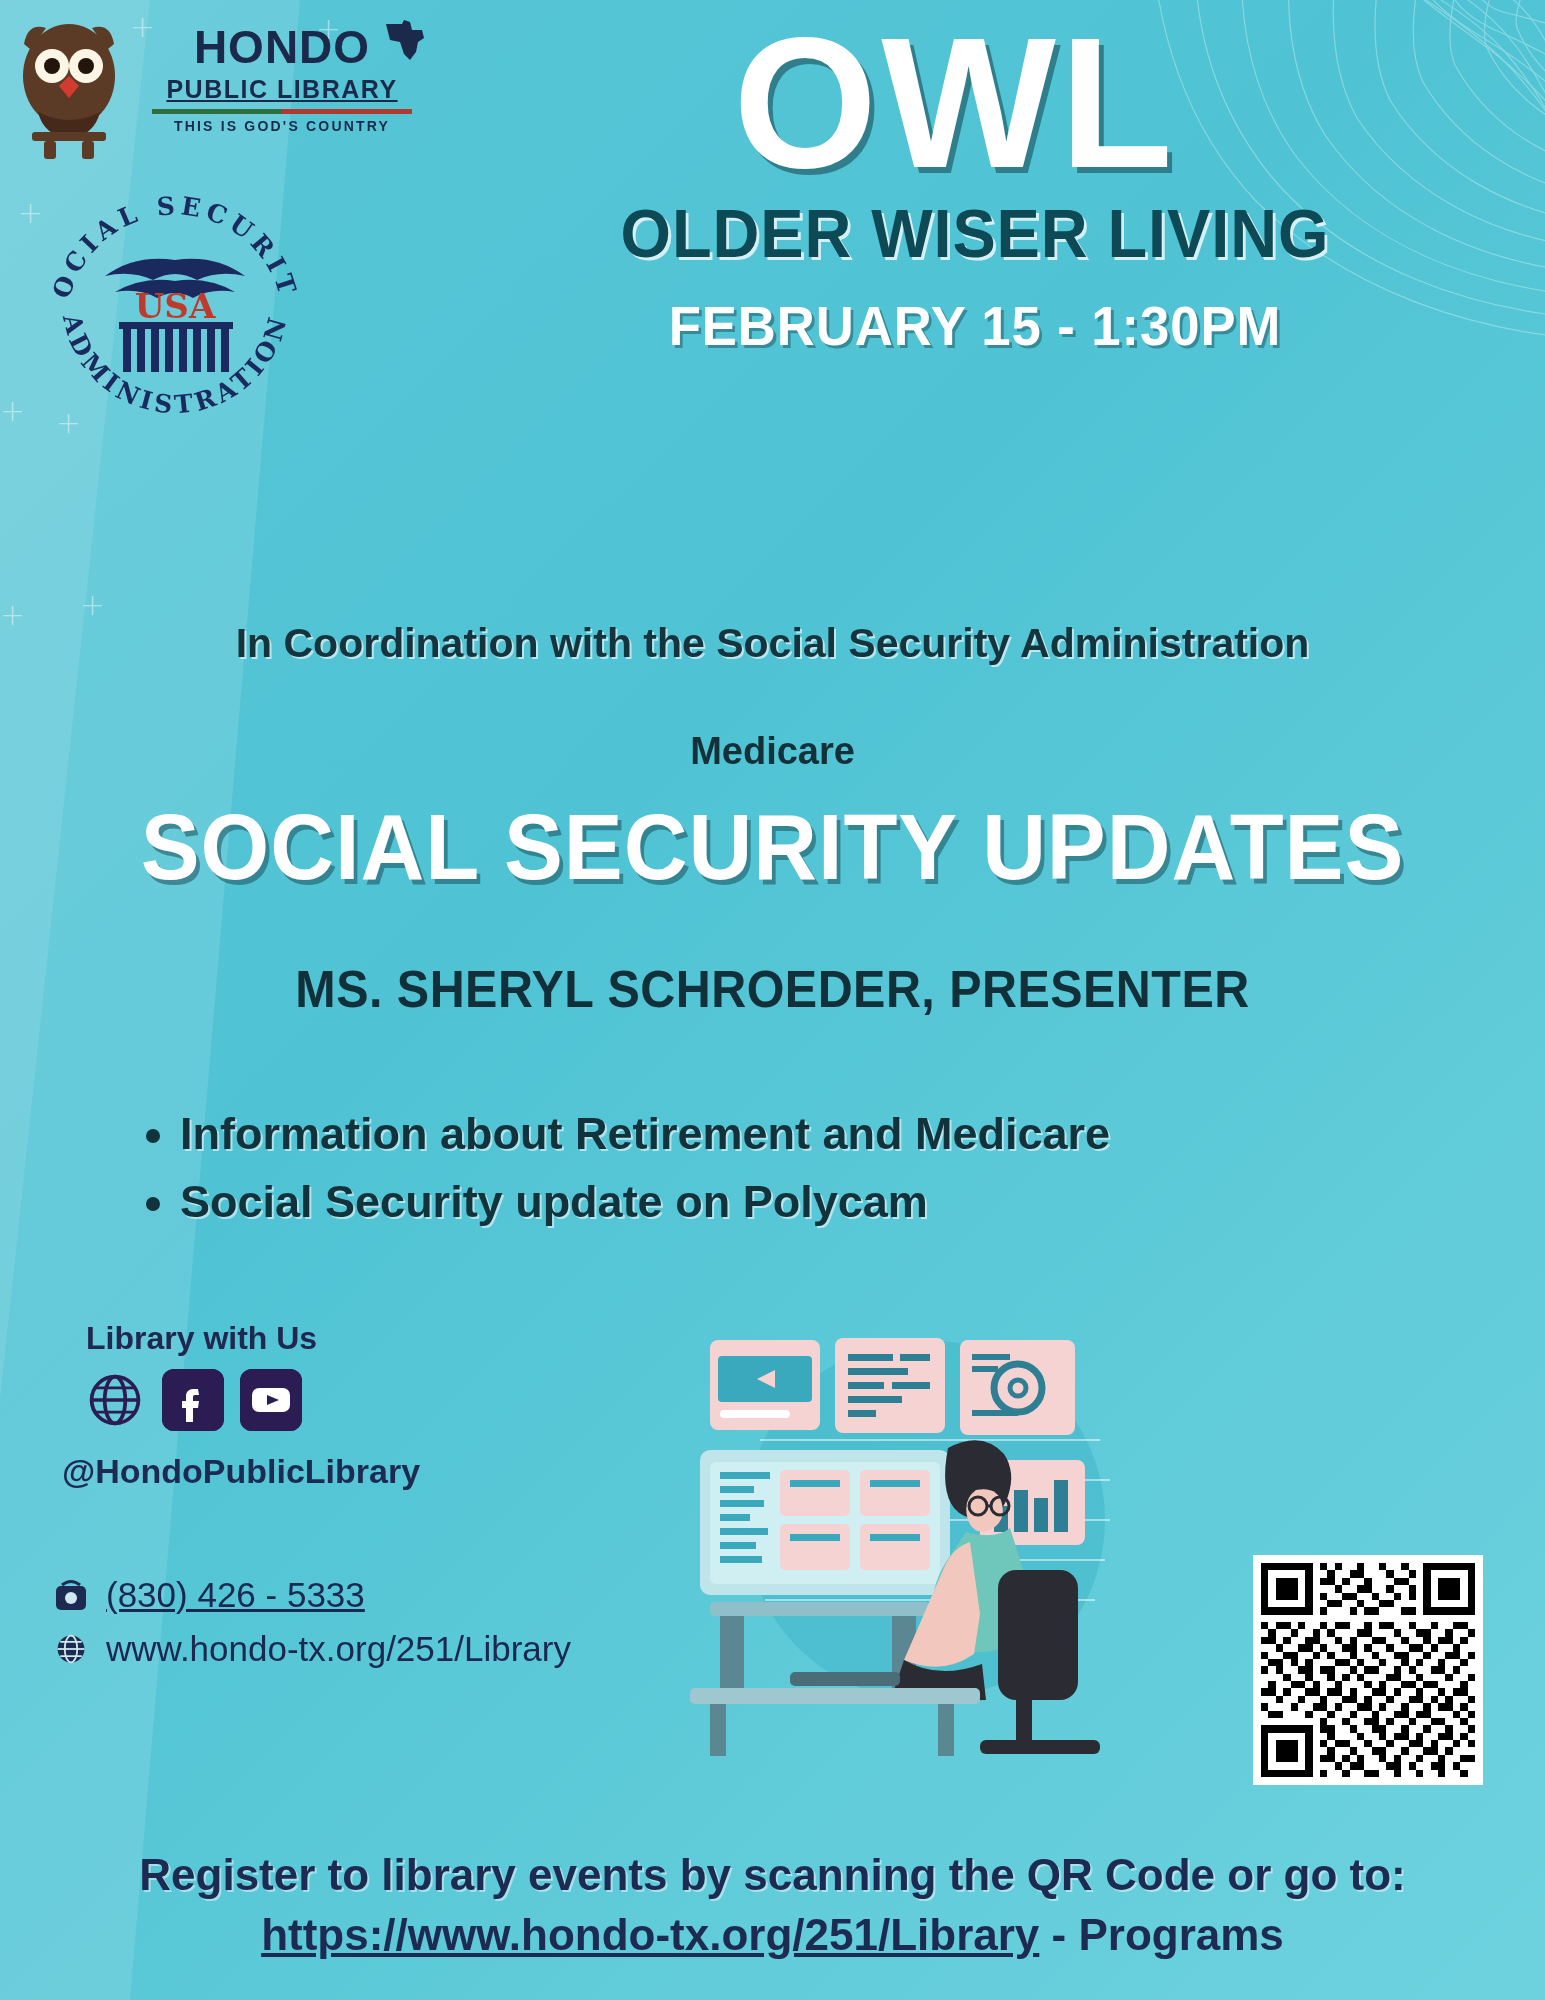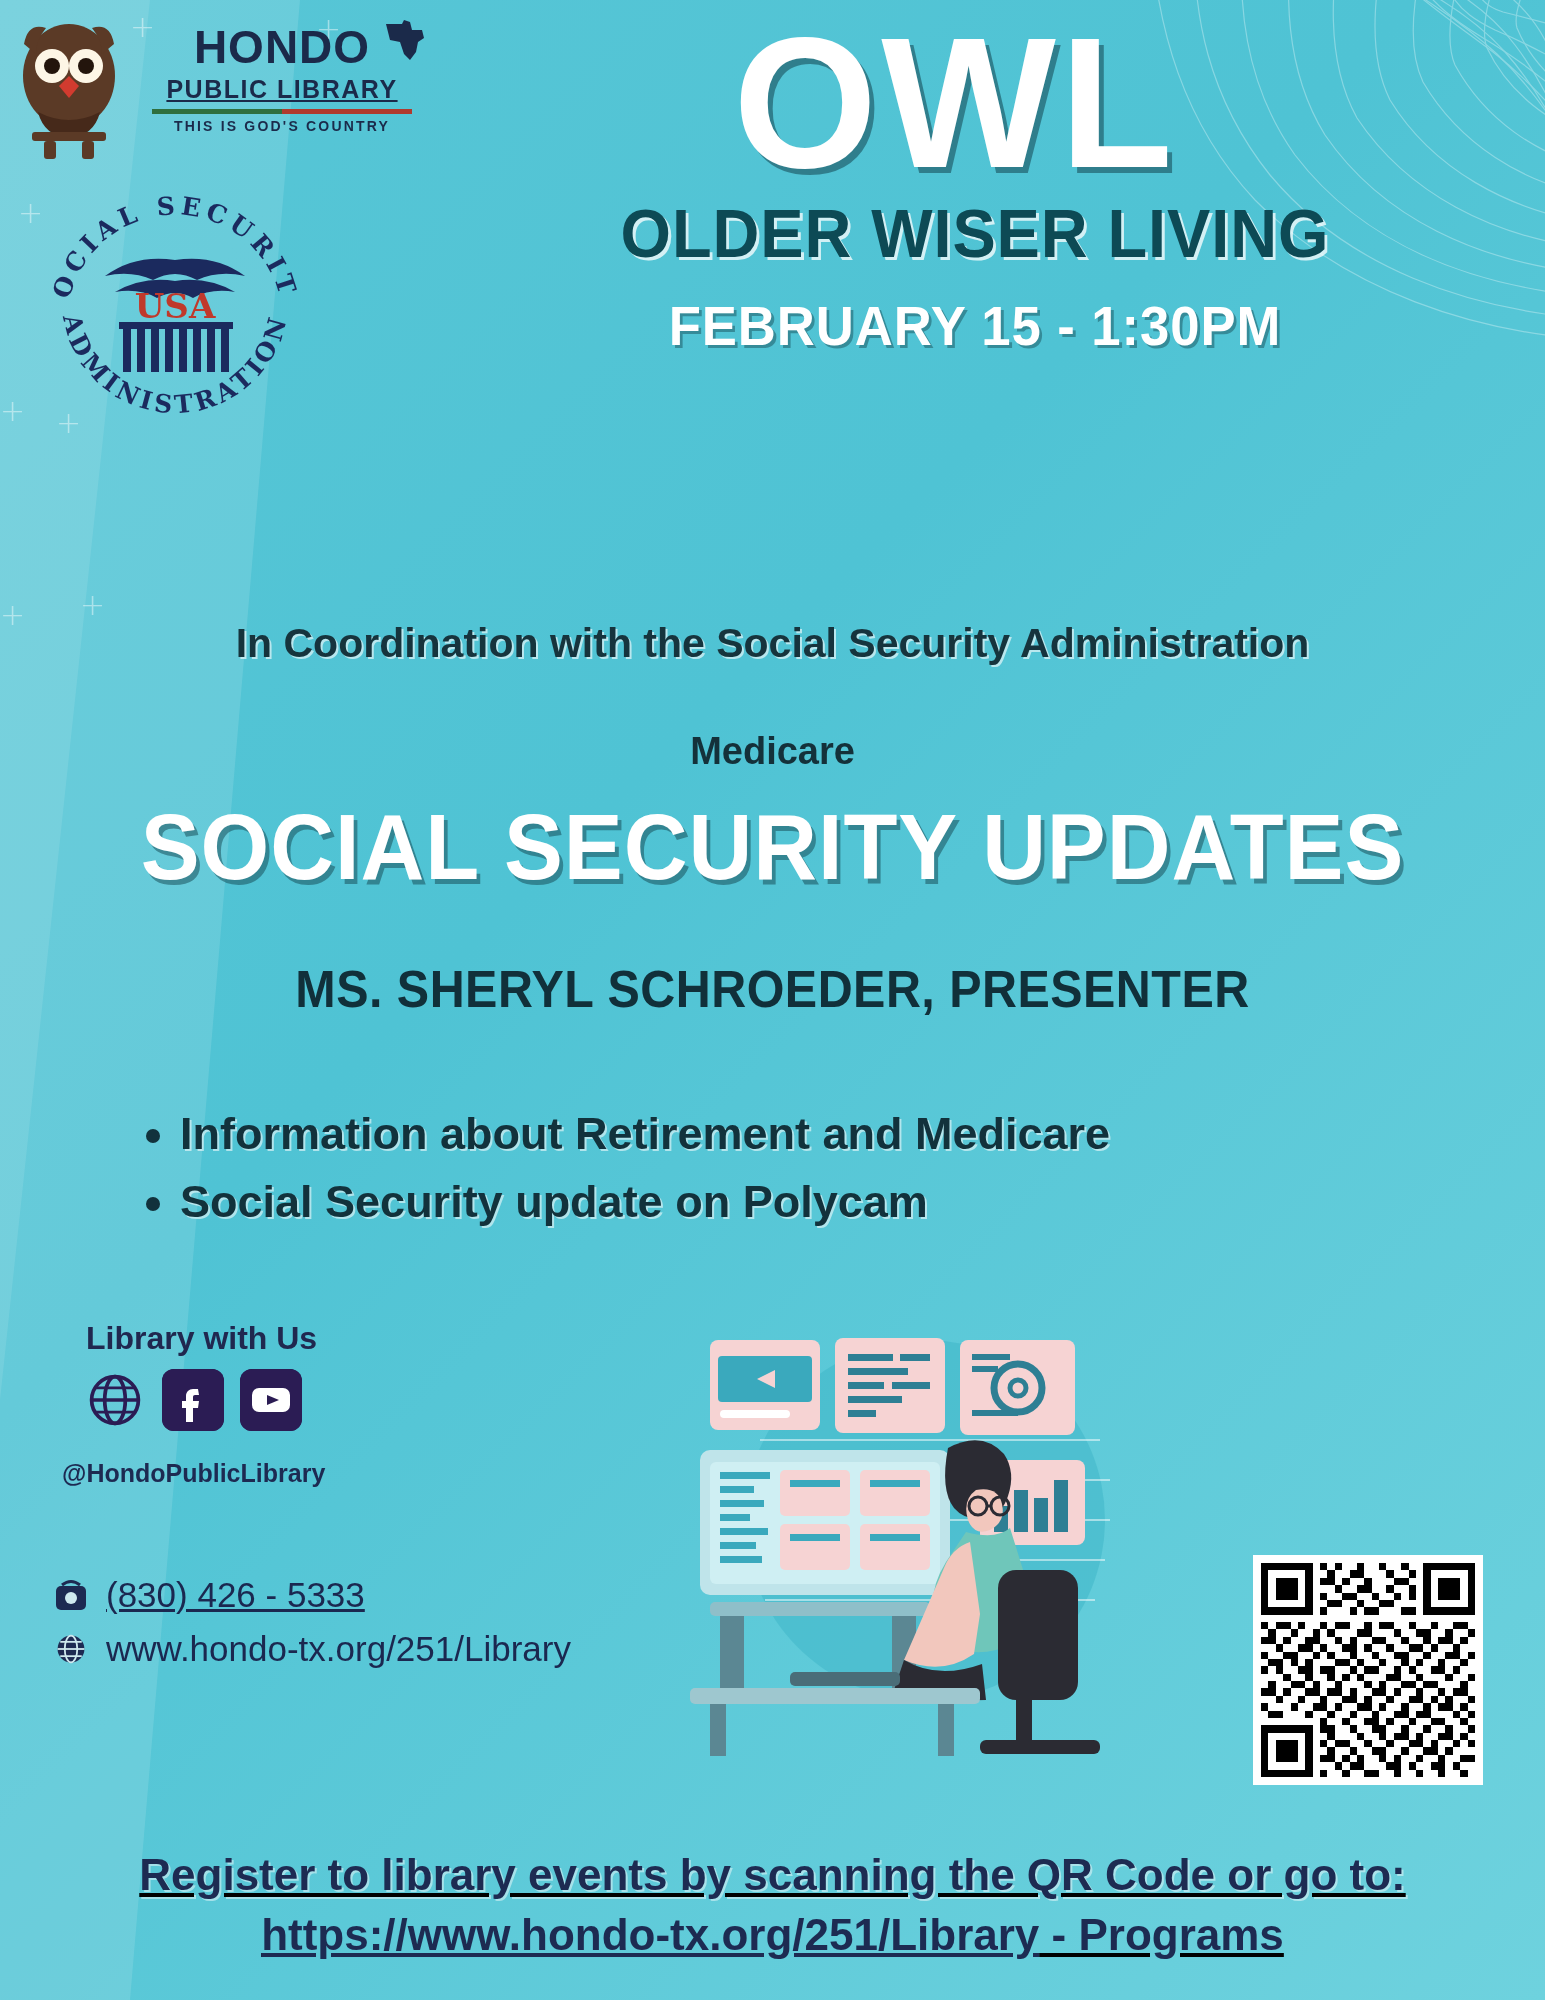--- a/index.html
+++ b/index.html
@@ -225,24 +225,24 @@
   .social-ico {
     width: 62px; height: 62px;
     display: flex; align-items: center; justify-content: center;
   }
   .sq {
     border-radius: 12px;
     background: #2b1c54;
     color: #ffffff;
   }
   .handle {
-    margin-top: 28px;
-    font-family: "Liberation Sans", sans-serif;
-    font-weight: bold;
-    font-size: 25px;
+    margin-top: 21px;
+    font-family: "Liberation Sans", sans-serif;
+    font-weight: bold;
+    font-size: 34px;
     color: #1d2a52;
   }
 
   .contact {
     position: absolute;
     left: 52px; top: 1575px;
     width: 640px;
   }
   .contact-row {
     display: flex;
@@ -278,21 +278,20 @@
     background: #ffffff;
     padding: 8px;
     box-sizing: border-box;
   }
 
   .footer {
     position: absolute;
     left: 0; bottom: 40px;
     width: 1545px;
     text-align: center;
-    text-decoration: underline;
   }
   .footer-l1 {
     font-family: "Liberation Sans", sans-serif;
     font-weight: bold;
     font-size: 44px;
     color: #1d2b52;
     text-shadow: 2px 2px 0 rgba(255,255,255,0.45);
   }
   .footer-l2 {
     margin-top: 10px;

